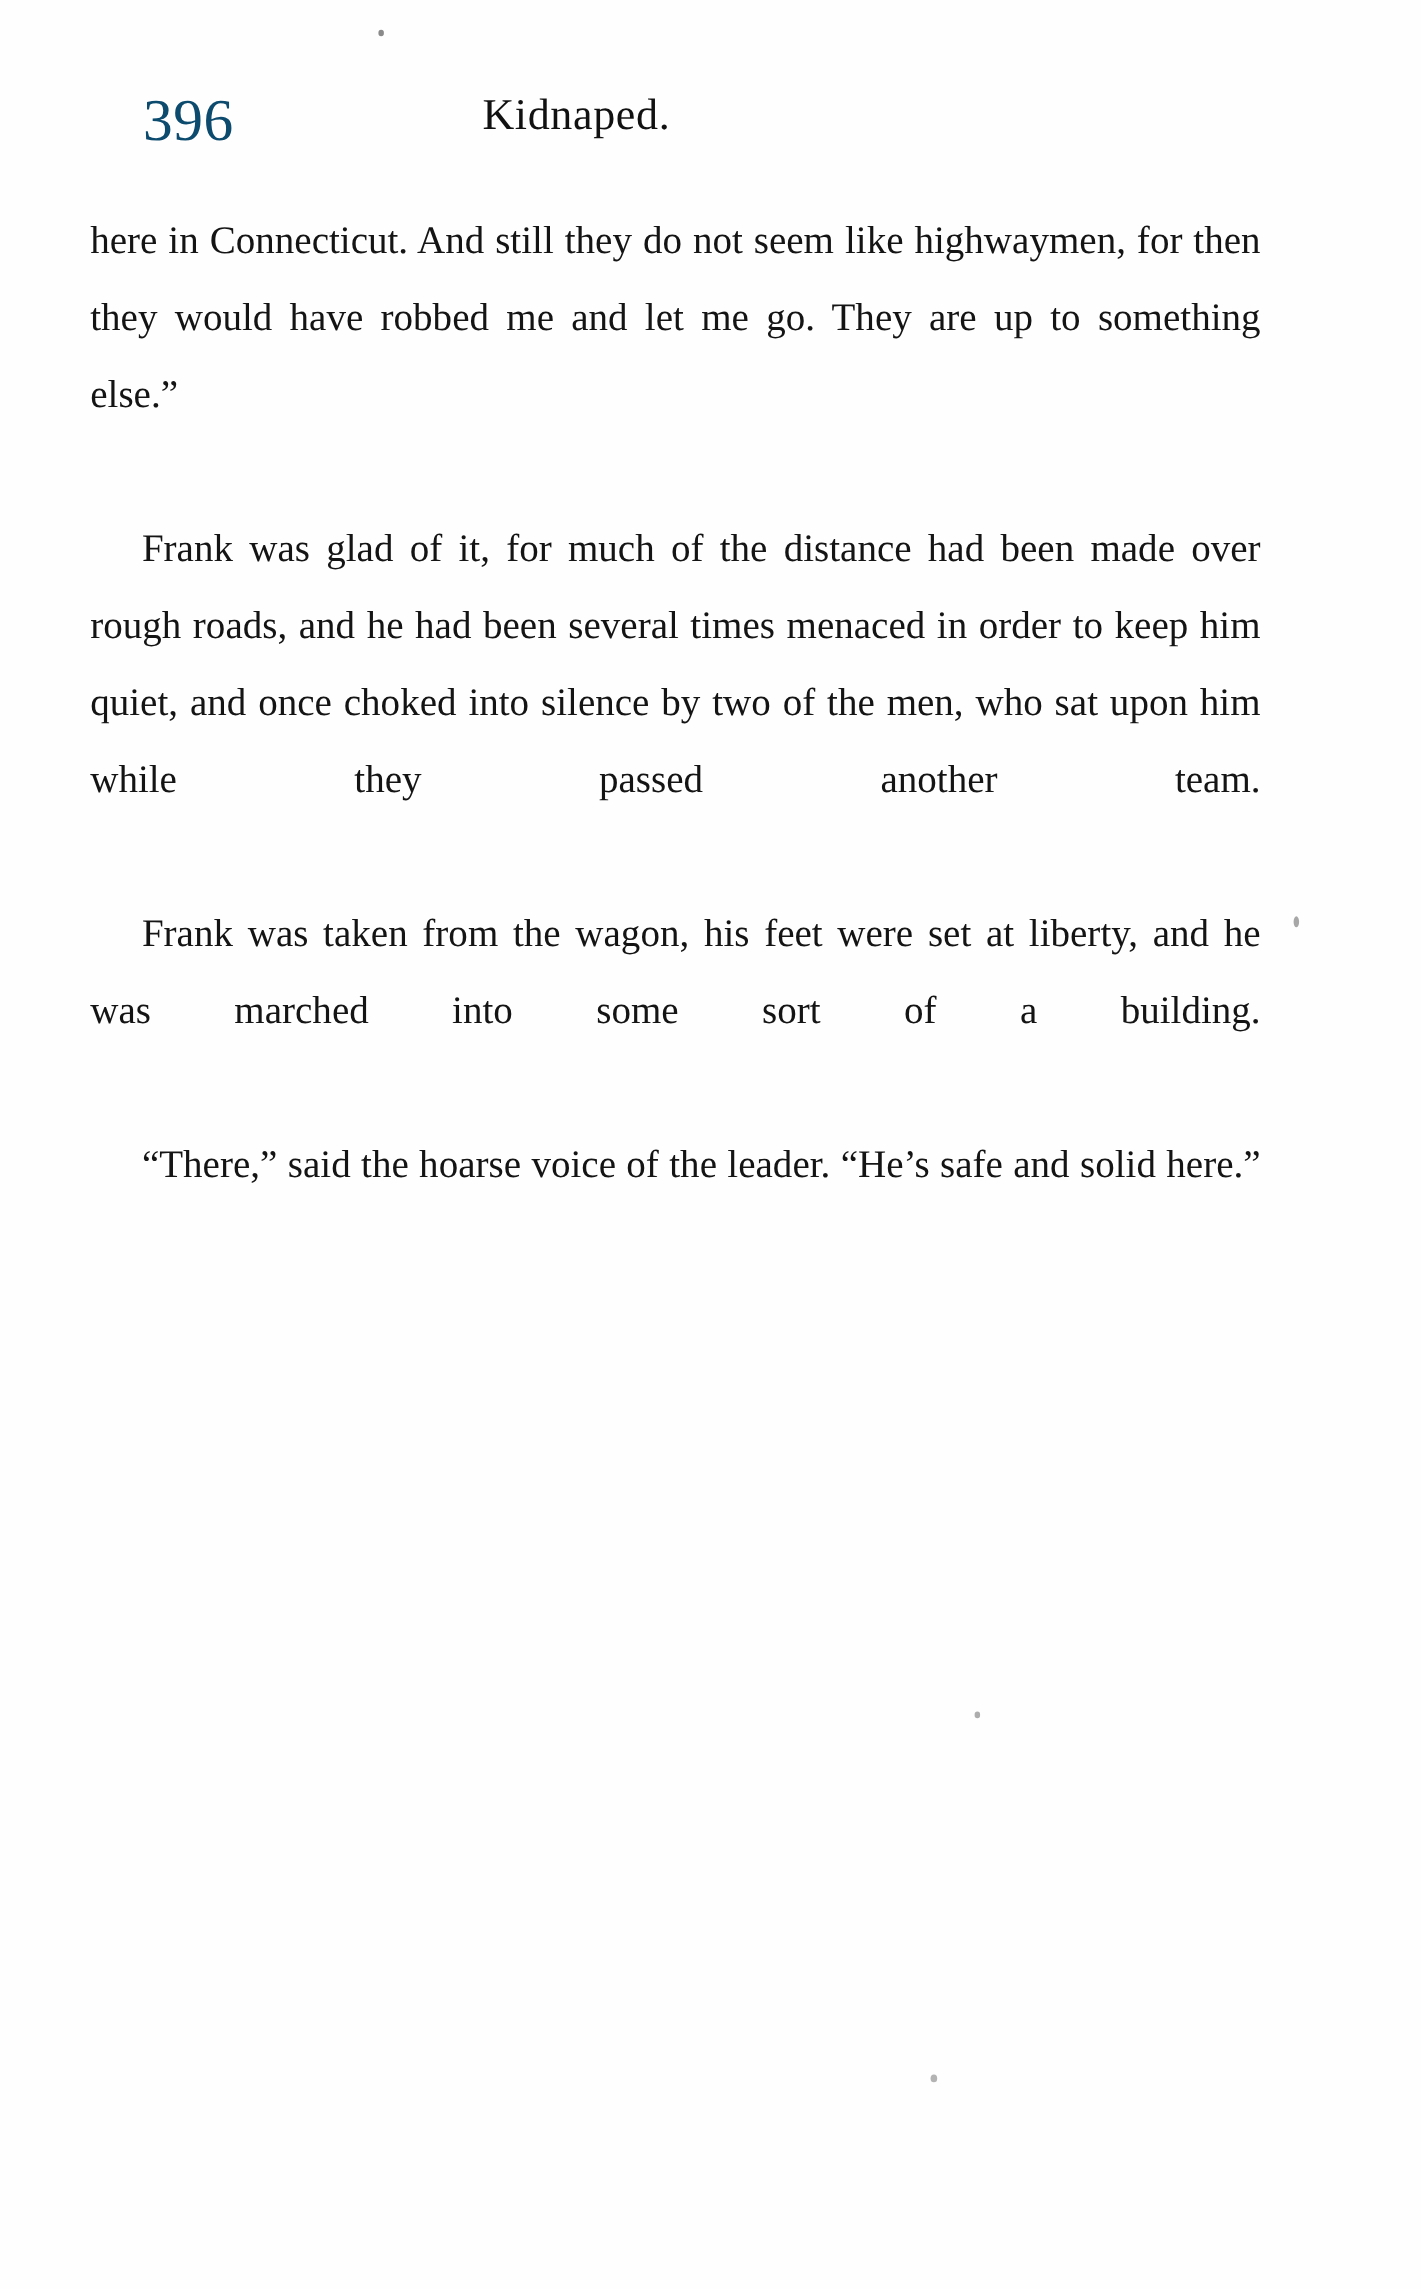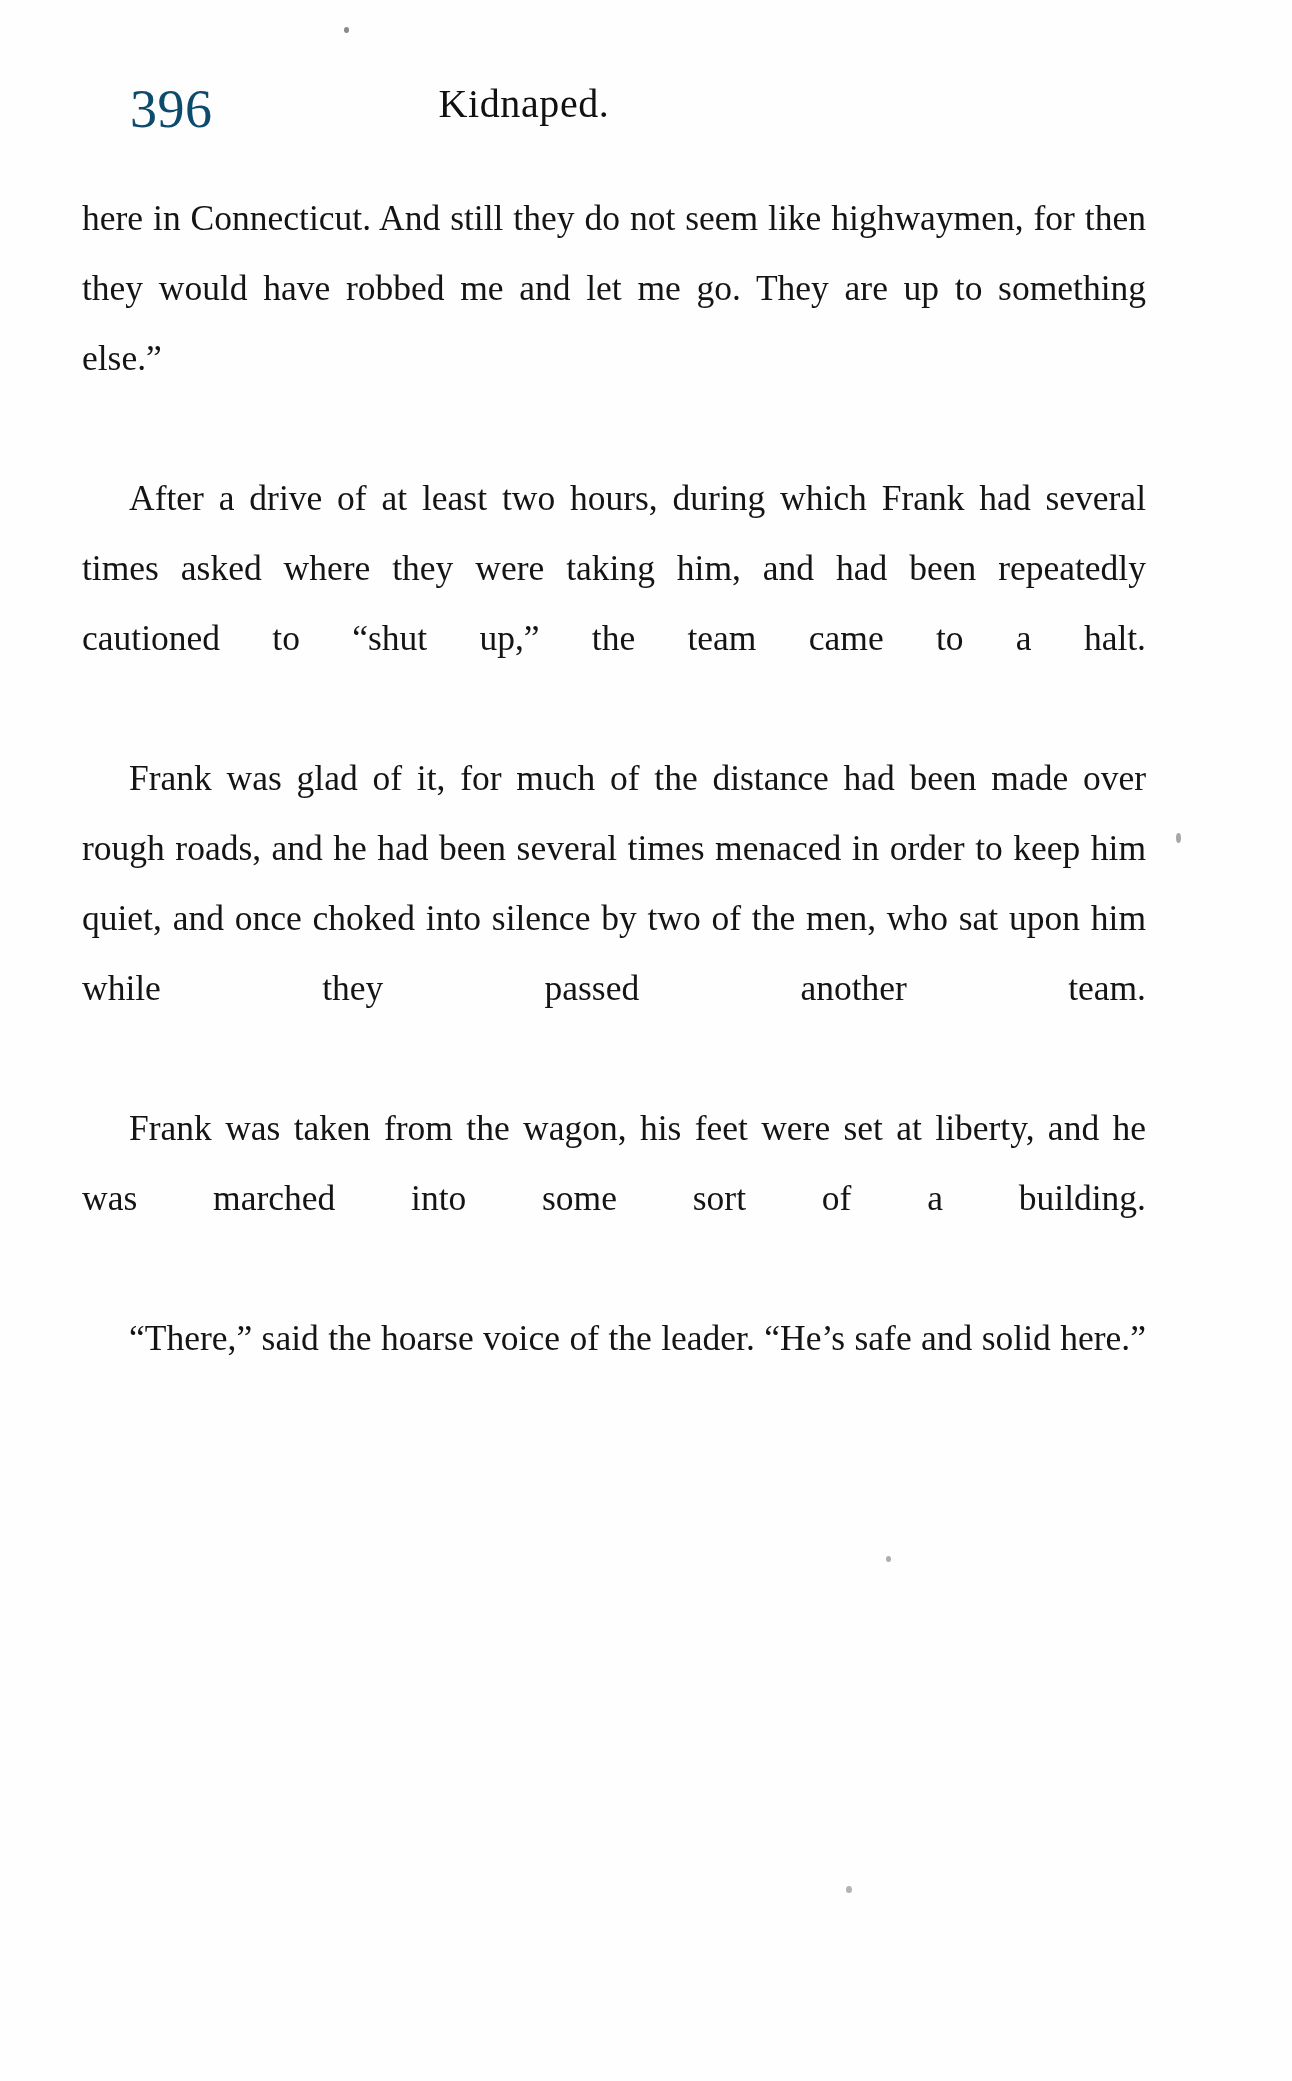--- a/index.html
+++ b/index.html
@@ -95,21 +95,20 @@
 
 <div class="page">
 
   <div class="header">
     <div class="folio">396</div>
     <div class="running-title">Kidnaped.</div>
   </div>
 
   <div class="body-text">
     <p class="para first">here in Connecticut. And still they do not seem like highwaymen, for then they would have robbed me and let me go. They are up to something else.”</p>
-    <p class="para">After a drive of at least two hours, during which Frank had several times asked where they were taking him, and had been repeatedly cautioned to “shut up,” the team came to a halt.</p>
     <p class="para">Frank was glad of it, for much of the distance had been made over rough roads, and he had been several times menaced in order to keep him quiet, and once choked into silence by two of the men, who sat upon him while they passed another team.</p>
     <p class="para">Frank was taken from the wagon, his feet were set at liberty, and he was marched into some sort of a building.</p>
     <p class="para">“There,” said the hoarse voice of the leader. “He’s safe and solid here.”</p>
   </div>
 
   <span class="speck s1"></span>
   <span class="speck s2"></span>
   <span class="speck s3"></span>
   <span class="speck s4"></span>
 

